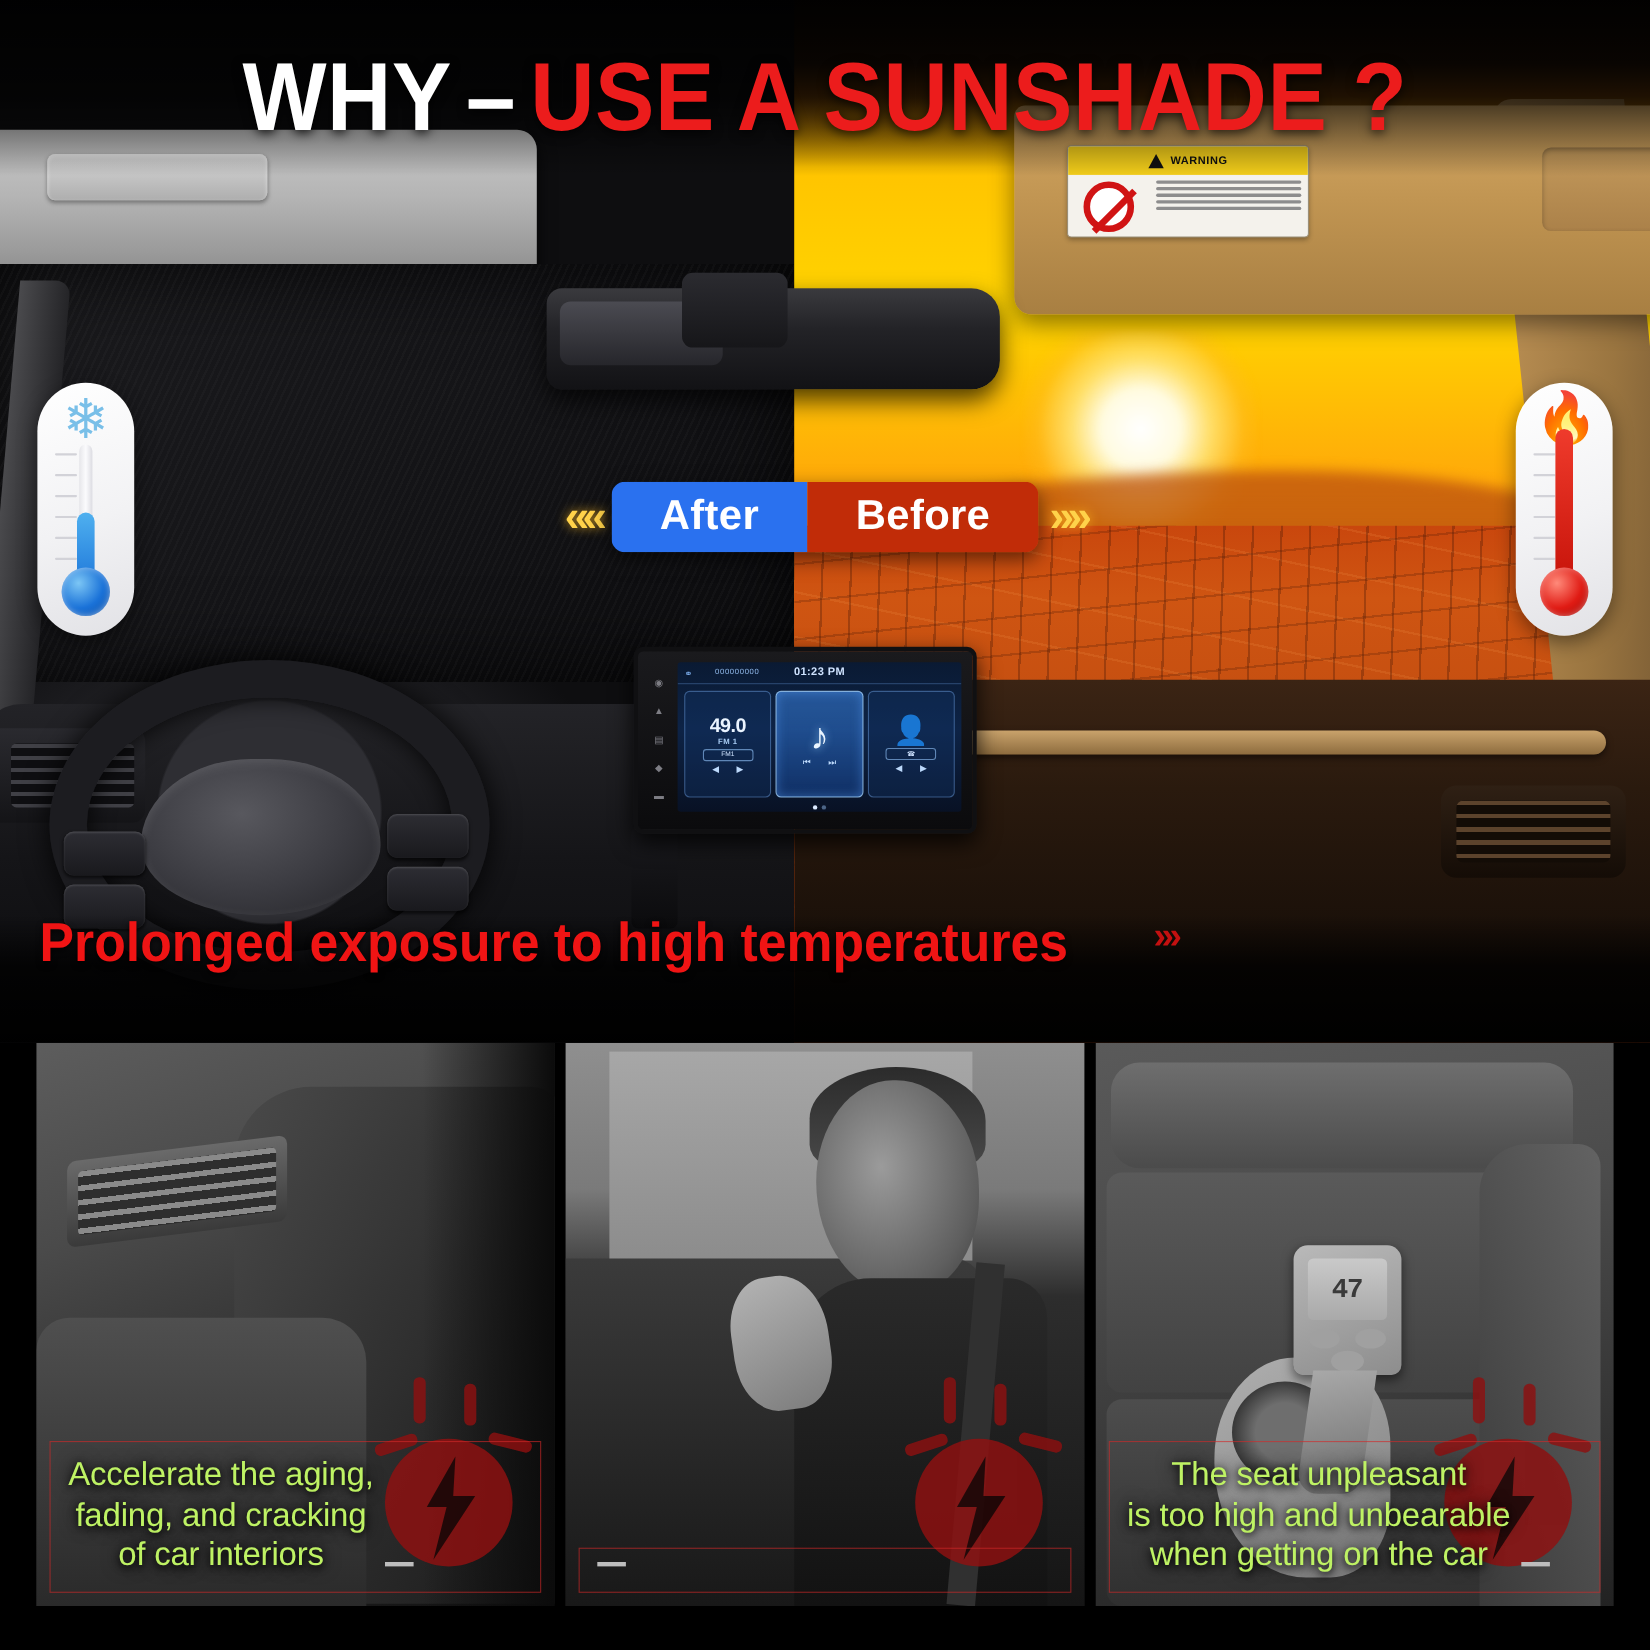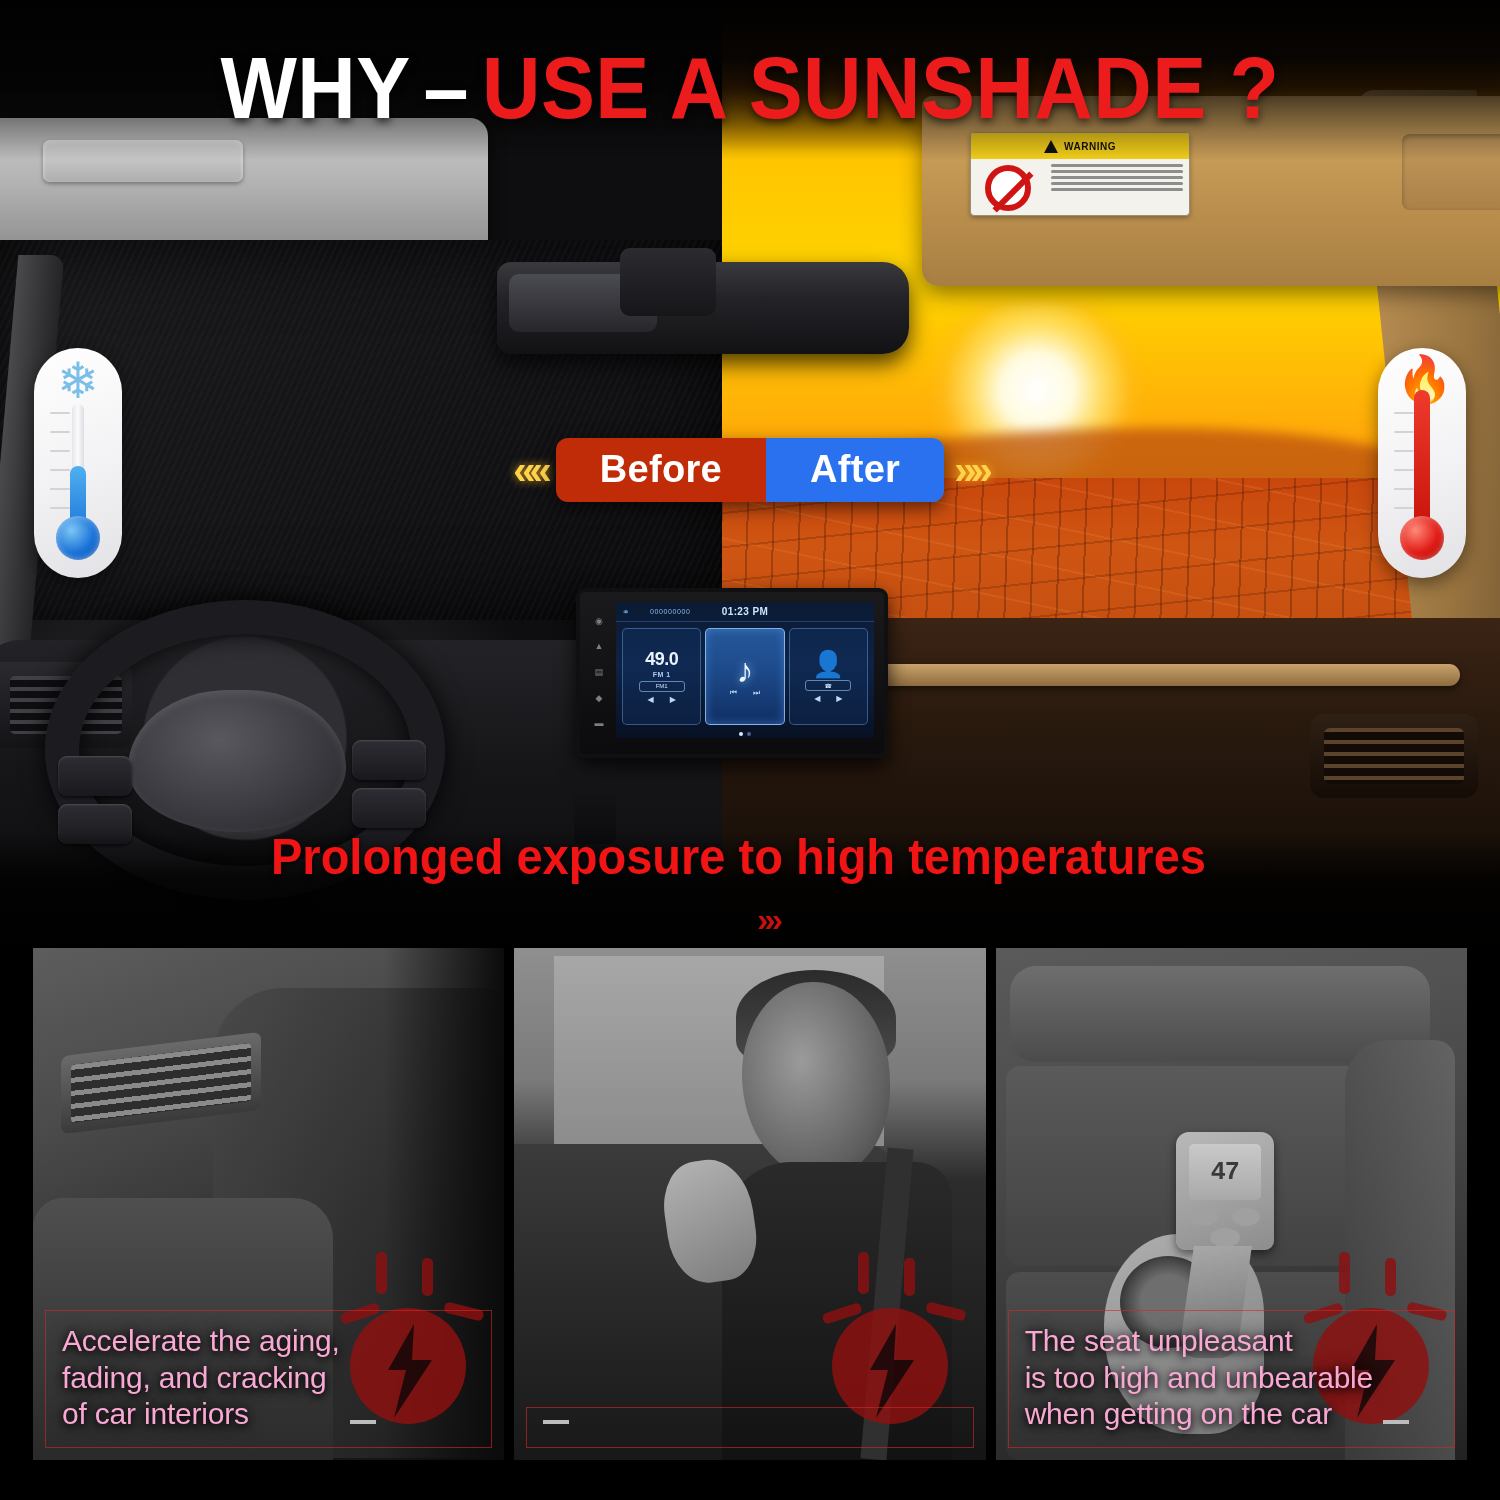--- a/index.html
+++ b/index.html
@@ -276,21 +276,21 @@
   .title .r { color:#ec1c1c; text-shadow:0 3px 10px rgba(0,0,0,.7); }
   .title-scrim {
     position:absolute; left:0; top:0; width:1500px; height:160px; z-index:13;
     background:linear-gradient(180deg,rgba(0,0,0,.92) 0%,rgba(0,0,0,.72) 55%,rgba(0,0,0,0) 100%);
   }
 
   
   .tag-band {
     position:absolute; left:0; top:832px; width:1500px; height:116px; z-index:12;
     background:linear-gradient(180deg,rgba(0,0,0,0) 0%,rgba(0,0,0,.80) 40%,rgba(0,0,0,.97) 100%);
-    display:flex; align-items:center; padding-left:36px; gap:18px;flex-direction:column;
+    display:flex; padding-left:36px; gap:18px;
   }
   .tag-text {
     font-size:50px; font-weight:700; color:#f01414; line-height:1;
     transform:scaleX(.94); transform-origin:left center; white-space:nowrap;
     text-shadow:0 2px 6px rgba(0,0,0,.8);
   }
   .tag-chev { font-size:34px; color:#c31010; letter-spacing:-4px; font-weight:700; }
 
   
   #panels {
@@ -343,23 +343,24 @@
   }
 
   
   .cap {
     position:absolute; left:12px; right:12px; bottom:12px;
     border:1px solid rgba(210,40,40,.62);
     padding:12px 16px 14px;
     display:flex; align-items:flex-end; gap:10px;
   }
   .cap-text {
-    color:#f9a8d4; font-size:30px; line-height:1.22; letter-spacing:-.2px;
+    color:#bef264; font-size:30px; line-height:1.22; letter-spacing:-.2px;
     text-shadow:0 2px 7px rgba(0,0,0,.95), 0 0 16px rgba(0,0,0,.9);
     white-space:pre-line;
+    text-align:center;
   }
   .cap-dash { width:26px; height:4px; background:#bdbdbd; margin-bottom:9px; flex:0 0 auto; }
   .cap-scrim { position:absolute; left:0; right:0; bottom:0; height:100%; background:linear-gradient(180deg,rgba(0,0,0,.35),rgba(0,0,0,.62)); z-index:-1; }
 </style>
 </head>
 <body>
 
 <div id="poster">
 
   <div id="hero">
@@ -489,22 +490,22 @@
           <i></i>
       </div>
       <div class="tube"></div>
       <div class="fill"></div>
       <div class="bulb"></div>
     </div>
 
     <div class="badge-wrap">
       <span class="chev l">««</span>
       <div class="badges">
+        <span class="badge after">After</span>
         <span class="badge before">Before</span>
-        <span class="badge after">After</span>
       </div>
       <span class="chev r">»»</span>
     </div>
 
     <div class="title-scrim"></div>
     <div class="title">
       <span class="w">WHY</span>
       <span class="dash">–</span>
       <span class="r">USE A SUNSHADE ?</span>
     </div>

